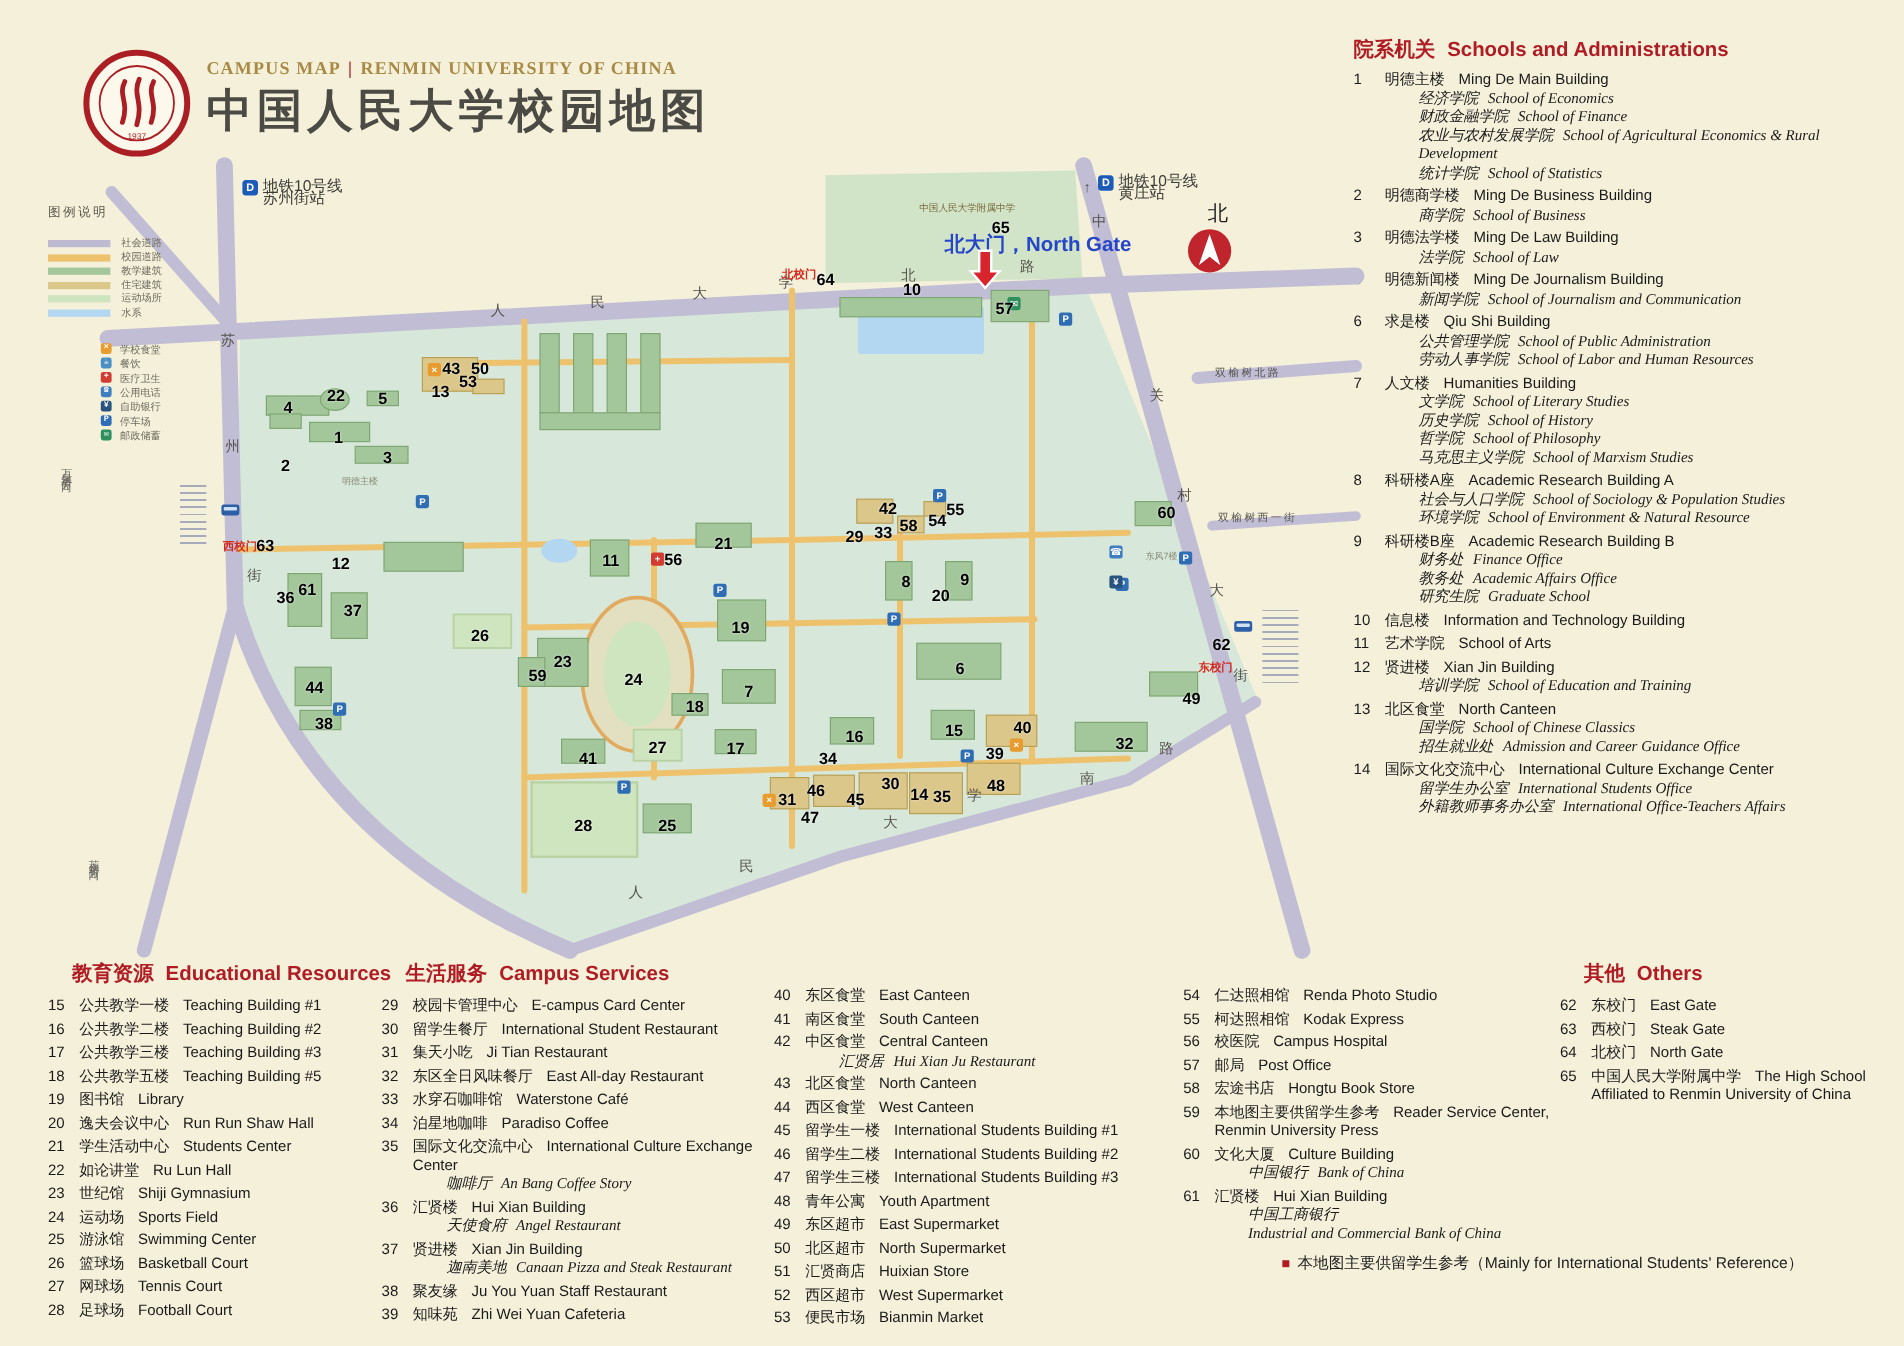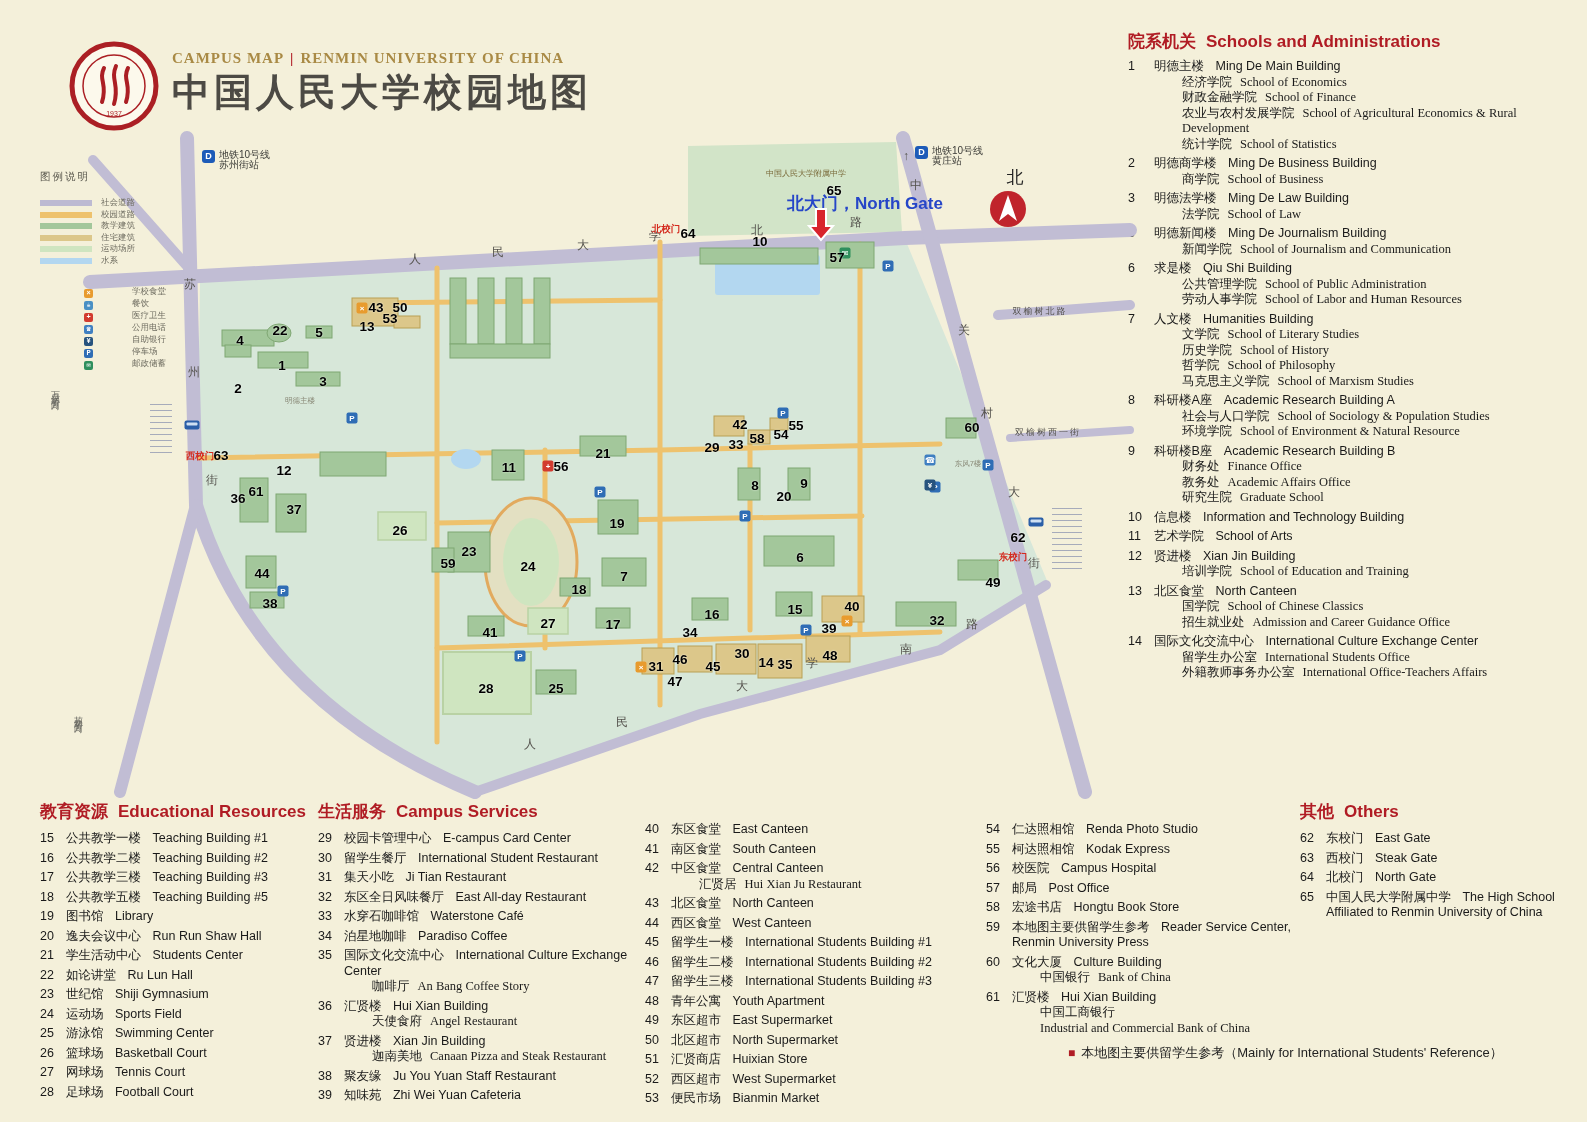--- a/index.html
+++ b/index.html
@@ -17,29 +17,29 @@
   #title-en .bar{color:#b01c24;padding:0 6px;}
 
   
   .sec-head{font-size:17px;font-weight:bold;color:#b01c24;margin-bottom:6px;white-space:nowrap;}
   .sec-head .en{margin-left:10px;}
   .list{font-size:12.5px;line-height:15.5px;}
   .li{position:relative;padding-left:26px;margin-bottom:4px;}
   .li .num{position:absolute;left:0;top:0;width:24px;}
   .li .zh{margin-right:8px;}
   .li .en{}
-  .sub-line{padding-left:28px;font-family:"Liberation Serif","DejaVu Serif",serif;}
+  .sub-line{padding-left:28px;font-family:"Liberation Serif","DejaVu Serif",serif;font-style:italic;}
   .sub-line .sub-zh{margin-right:8px;}
   #schools{position:absolute;left:1128px;top:30px;width:455px;}
   #edu   {position:absolute;left:40px;top:800px;width:280px;}
   #svc1  {position:absolute;left:318px;top:800px;width:312px;}
   #svc2  {position:absolute;left:645px;top:822px;width:330px;}
   #svc3  {position:absolute;left:986px;top:822px;width:336px;}
   #others{position:absolute;left:1300px;top:800px;width:270px;}
-  #edu .sec-head,#svc1 .sec-head,#others .sec-head{margin-bottom:8px;}
+  #edu .sec-head,#svc1 .sec-head,#others .sec-head{margin-bottom:8px;margin-left:20px;}
   #note{position:absolute;left:1068px;top:1044px;font-size:13px;color:#222;}
   #note .sq{color:#b01c24;margin-right:6px;font-size:12px;}
 
   
   #map-svg{position:absolute;left:0;top:0;z-index:1;}
   #label-layer,#marker-layer,#icon-layer{position:absolute;left:0;top:0;width:1587px;height:1122px;z-index:3;pointer-events:none;}
   .marker{position:absolute;transform:translate(-50%,-50%);font-size:13.5px;font-weight:bold;color:#000;text-shadow:0 0 2px rgba(255,255,255,.8);}
   .mlabel{position:absolute;transform:translate(-50%,-50%);white-space:nowrap;}
   .mlabel.road{font-size:12px;color:#55534e;}
   .mlabel.road-sm{font-size:9px;color:#55534e;letter-spacing:2px;}
@@ -49,33 +49,33 @@
   .mlabel.dir{font-size:9px;color:#6b6b64;writing-mode:vertical-rl;letter-spacing:2px;}
   .micon{position:absolute;width:11px;height:11px;border-radius:2px;transform:translate(-50%,-50%);
          color:#fff;font-size:8px;line-height:11px;text-align:center;font-weight:bold;}
   .bus{position:absolute;width:15px;height:9px;border-radius:2px;background:#2b5fa8;transform:translate(-50%,-50%);}
   .bus:after{content:"";position:absolute;left:2px;top:2px;width:11px;height:3px;background:#cfe0f2;border-radius:1px;}
   .routes{position:absolute;width:26px;opacity:.65;background:repeating-linear-gradient(#7d86aa 0 1.5px, rgba(0,0,0,0) 1.5px 6px);}
   #routes-left{left:150px;top:404px;height:50px;width:22px;}
   #routes-right{left:1052px;top:508px;height:64px;width:30px;}
   .metro{position:absolute;display:flex;gap:4px;align-items:flex-start;}
   .metro .d{width:13px;height:13px;border-radius:3px;background:#1d5bb8;color:#fff;font-size:9px;font-weight:bold;text-align:center;line-height:13px;}
-  .metro .txt{font-size:10px;line-height:10px;color:#3c3c38;}
+  .metro .txt{font-size:13px;line-height:10px;color:#3c3c38;}
   #northgate-callout{position:absolute;left:787px;top:192px;font-size:17px;font-weight:bold;color:#2646c8;z-index:4;}
   #northgate-arrow{position:absolute;left:806px;top:206px;z-index:4;}
   #compass{position:absolute;left:988px;top:166px;z-index:4;text-align:center;}
   #compass .n{font-size:17px;color:#222;margin-left:14px;}
   
   #legend{position:absolute;left:40px;top:170px;z-index:4;width:150px;font-family:Liberation Mono, monospace;}
   #legend .lg-title{font-size:10.5px;color:#5a584e;letter-spacing:2px;margin-bottom:14px;}
   .lg-row{display:flex;align-items:center;height:10.5px;margin-bottom:1px;}
   .lg-swatch{width:52px;height:6px;margin-right:9px;flex:none;}
   .lg-label{font-size:8.5px;color:#6e6c60;white-space:nowrap;}
   #legend .lg-icons{margin-top:20px;margin-left:44px;}
-  .lg-irow{display:flex;align-items:flex-end;height:11.5px;margin-bottom:.5px;gap:32px;}
+  .lg-irow{display:flex;align-items:flex-start;height:11.5px;margin-bottom:.5px;}
   .lg-ico{width:9px;height:9px;border-radius:2px;margin-right:7px;flex:none;color:#fff;font-size:7px;line-height:9px;text-align:center;font-weight:bold;}
 </style>
 </head>
 <body>
 
 <svg id="map-svg" width="1587" height="1122" viewBox="0 0 1587 1122">
 
   <polygon points="688,146 896,142 902,232 688,236" fill="#d2e4c8"></polygon>
 
   <path d="M200,282 L905,239 L1048,583 L940,650 L700,714 L472,790 Q235,690 197,507 Z" fill="#d7e7d9"></path>

